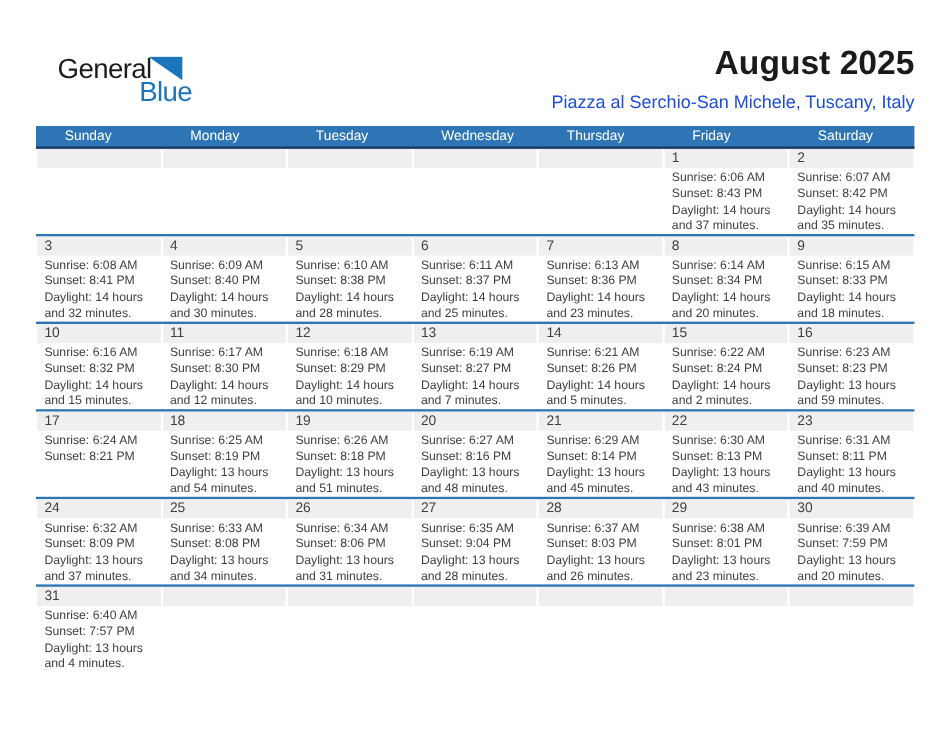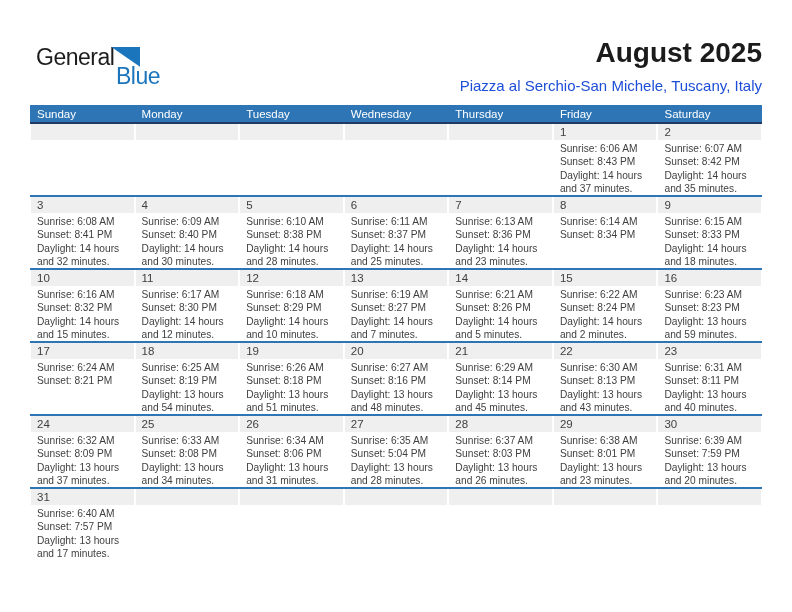--- a/index.html
+++ b/index.html
@@ -3,36 +3,36 @@
 <meta charset="utf-8">
 <style>
   * { margin:0; padding:0; box-sizing:border-box; }
   html,body { background:#ffffff; }
   .page {
     position:relative; width:792px; height:612px; background:#ffffff;
     font-family:"Liberation Sans", sans-serif; overflow:hidden;
   }
   
   .logo { position:absolute; left:36px; top:45px; }
-  .logo-line1 { display:flex; align-items:flex-start; }
+  .logo-line1 { display:flex; align-items:flex-start;margin-left:12px; }
   .logo-general { font-size:23px; color:#1c1c1c; letter-spacing:-0.5px; line-height:24px; }
   .logo-triangle {
     width:29px; height:20px; background:#1b75bc; margin-left:-3px; margin-top:2px;
     clip-path:polygon(0 0, 100% 0, 100% 100%);
   }
   .logo-blue { font-size:23px; color:#1b75bc; letter-spacing:-0.5px; line-height:20px; margin-left:80px; margin-top:-3px; }
   
   .title { position:absolute; right:30px; top:36px; font-size:28px; line-height:34px; color:#1b1b1b; text-align:right; white-space:nowrap;font-weight:bold; }
   .subtitle { position:absolute; right:30px; top:77px; font-size:15px; color:#1d4ed8; text-align:right; white-space:nowrap; }
   
   .calendar { position:absolute; left:30px; top:105px; width:732px; }
   .weekday-row {
     display:flex; height:19px; background:#2e75b5; border-bottom:2px solid #1f3864;
   }
-  .wd { flex:1; color:#ffffff; font-size:11.5px; line-height:19px; padding-left:7px; overflow:hidden; }
+  .wd { flex:1; color:#ffffff; font-size:11.5px; line-height:19px; padding-left:24px; overflow:hidden; }
   .week { display:flex; border-bottom:2px solid #2e75b5; }
   .week:last-child { border-bottom:none; }
   .day-cell { flex:1; height:71px; overflow:hidden; }
   .day-band {
     height:16px; background:#efefef; margin:0 1px; padding-left:6px;
     font-size:11.5px; line-height:16px; color:#3f3f3f;
   }
   .day-details { padding:2px 4px 0 7px; }
   .detail-line { font-size:10.2px; line-height:13.4px; color:#3f3f3f; }
 </style>
@@ -135,20 +135,21 @@
               <div class="detail-line">Sunrise: 6:13 AM</div>
               <div class="detail-line">Sunset: 8:36 PM</div>
               <div class="detail-line">Daylight: 14 hours and 23 minutes.</div>
             </div>
           </div>
           <div class="day-cell">
             <div class="day-band">8</div>
             <div class="day-details">
               <div class="detail-line">Sunrise: 6:14 AM</div>
               <div class="detail-line">Sunset: 8:34 PM</div>
+              <div class="detail-line">Daylight: 14 hours and 20 minutes.</div>
             </div>
           </div>
           <div class="day-cell">
             <div class="day-band">9</div>
             <div class="day-details">
               <div class="detail-line">Sunrise: 6:15 AM</div>
               <div class="detail-line">Sunset: 8:33 PM</div>
               <div class="detail-line">Daylight: 14 hours and 18 minutes.</div>
             </div>
           </div>
@@ -290,21 +291,21 @@
             <div class="day-details">
               <div class="detail-line">Sunrise: 6:34 AM</div>
               <div class="detail-line">Sunset: 8:06 PM</div>
               <div class="detail-line">Daylight: 13 hours and 31 minutes.</div>
             </div>
           </div>
           <div class="day-cell">
             <div class="day-band">27</div>
             <div class="day-details">
               <div class="detail-line">Sunrise: 6:35 AM</div>
-              <div class="detail-line">Sunset: 5:04 PM</div>
+              <div class="detail-line">Sunset: 9:04 PM</div>
               <div class="detail-line">Daylight: 13 hours and 28 minutes.</div>
             </div>
           </div>
           <div class="day-cell">
             <div class="day-band">28</div>
             <div class="day-details">
               <div class="detail-line">Sunrise: 6:37 AM</div>
               <div class="detail-line">Sunset: 8:03 PM</div>
               <div class="detail-line">Daylight: 13 hours and 26 minutes.</div>
             </div>
@@ -325,21 +326,21 @@
               <div class="detail-line">Daylight: 13 hours and 20 minutes.</div>
             </div>
           </div>
         </div>
         <div class="week">
           <div class="day-cell">
             <div class="day-band">31</div>
             <div class="day-details">
               <div class="detail-line">Sunrise: 6:40 AM</div>
               <div class="detail-line">Sunset: 7:57 PM</div>
-              <div class="detail-line">Daylight: 13 hours and 17 minutes.</div>
+              <div class="detail-line">Daylight: 13 hours and 4 minutes.</div>
             </div>
           </div>
           <div class="day-cell">
             <div class="day-band"></div>
           </div>
           <div class="day-cell">
             <div class="day-band"></div>
           </div>
           <div class="day-cell">
             <div class="day-band"></div>

